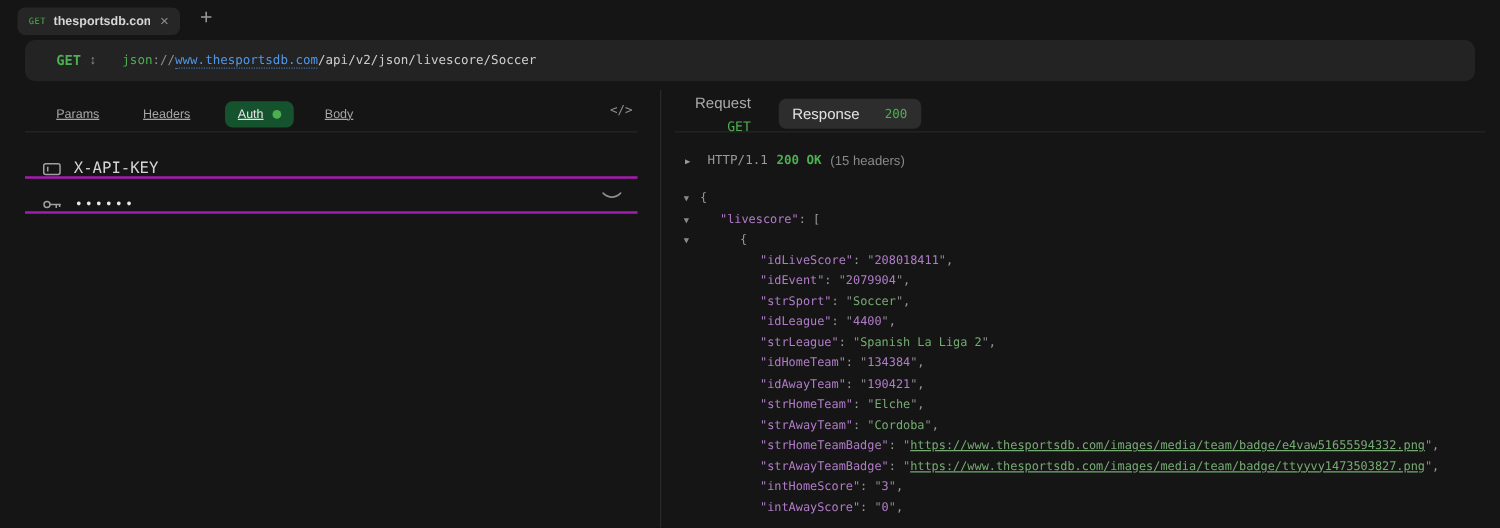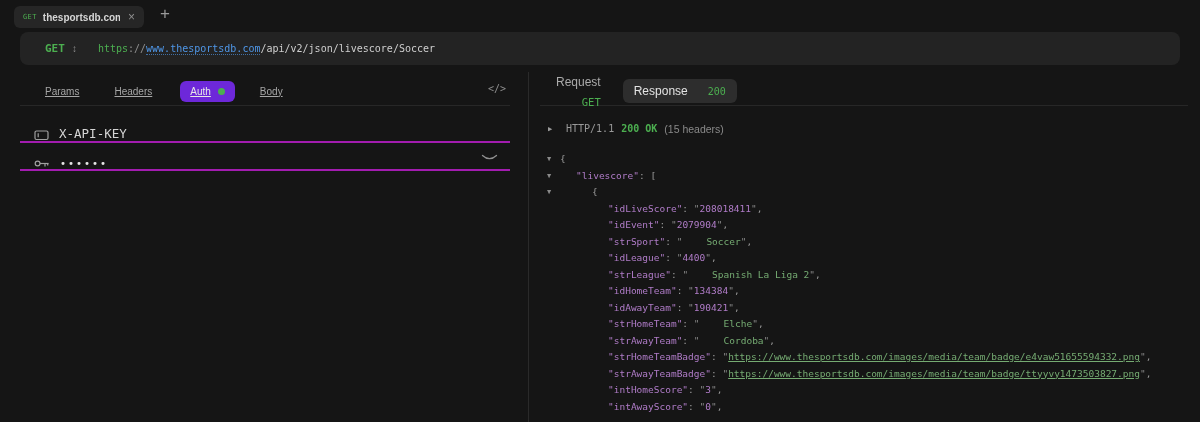--- a/index.html
+++ b/index.html
@@ -37,21 +37,21 @@
   .u-path   { color:#cfcfcf; }
 
   
   .div-v { position:absolute; left:528px; top:72px; bottom:0; width:1px; background:#2a2a2a; }
   .div-h-left  { position:absolute; left:20px;  top:105px; width:490px; height:1px; background:#272727; }
   .div-h-right { position:absolute; left:540px; top:105px; width:648px; height:1px; background:#272727; }
 
   
   .l-tabbar { position:absolute; left:20px; top:78px; width:492px; height:26px; display:flex; align-items:center; }
   .l-tab { font-size:10px; color:#a6a6a6; margin-left:15px; padding:5px 10px; border-radius:6px; display:flex; align-items:center; gap:7px;text-decoration:underline; }
-  .l-tab.active { background:#6d28d9; color:#e6e6e6; margin-left:18px; }
+  .l-tab.active { background:#14532d; color:#e6e6e6; margin-left:18px; }
   .auth-dot { width:7px; height:7px; border-radius:50%; background:#4caf50; }
   .code-toggle { position:absolute; right:6px; top:5px; color:#8f8f8f; font-size:10px; }
 
   .auth-row { position:absolute; left:20px; width:490px; display:flex; align-items:flex-end; border-bottom:2px solid #a21caf; }
   .auth-row.r1 { top:106px; height:37px; }
   .auth-row.r2 { top:143px; height:28px; }
   .row-icon { margin-left:14px; display:flex; align-items:center; }
   .row-label { margin-left:10px; font-family:"DejaVu Sans Mono",monospace; font-size:12.5px; color:#d4d4d4; }
   .row-dots  { margin-left:10px; font-family:"DejaVu Sans Mono",monospace; font-size:10px; letter-spacing:2px; color:#e6e6e6; }
   .eye { position:absolute; right:12px; top:50%; transform:translateY(-42%); }
@@ -73,21 +73,21 @@
   .http-line .hc { color:#8a8a8a; margin-left:7px; font-family:"Liberation Sans",sans-serif; font-size:10.5px; }
 
   
   .json { position:absolute; left:540px; top:151px; right:0; bottom:0;
           font-family:"DejaVu Sans Mono",monospace; font-size:9.5px; line-height:16.5px;
           color:#cfcfcf; overflow:hidden; }
   .json-line { display:flex; white-space:pre; }
   .json-line .fold { flex:none; width:20px; padding-left:7px; color:#8a8a8a; font-size:7px; line-height:16.5px; }
   .tk-key  { color:#b07cc8; }
   .tk-num  { color:#b07cc8; }
-  .tk-str  { color:#75ab72;margin-left:24px; }
+  .tk-str  { color:#75ab72; }
   .tk-link { color:#75ab72; text-decoration:underline; }
   .tk-punct{ color:#9a9a9a; }
   .tk-quote{ color:#8a8a8a; }
 </style>
 </head>
 <body>
 
 <div class="tabstrip">
   <div class="req-tab">
     <span class="m">GET</span>
@@ -95,21 +95,21 @@
     <span class="x">×</span>
   </div>
   <div class="newtab">
     <span>+</span>
   </div>
 </div>
 
 <div class="urlbar">
   <span class="url-method">GET</span>
   <span class="url-arrow">↕</span>
-  <span class="url-text"><span class="u-scheme">https</span><span class="u-sep">://</span><span class="u-domain">www.thesportsdb.com</span><span class="u-path">/api/v2/json/livescore/Soccer</span></span>
+  <span class="url-text"><span class="u-scheme">json</span><span class="u-sep">://</span><span class="u-domain">www.thesportsdb.com</span><span class="u-path">/api/v2/json/livescore/Soccer</span></span>
 </div>
 
 <div class="div-v"></div>
 <div class="div-h-left"></div>
 <div class="div-h-right"></div>
 
 <div class="l-tabbar">
   <span class="l-tab">Params</span>
   <span class="l-tab">Headers</span>
   <span class="l-tab active">

